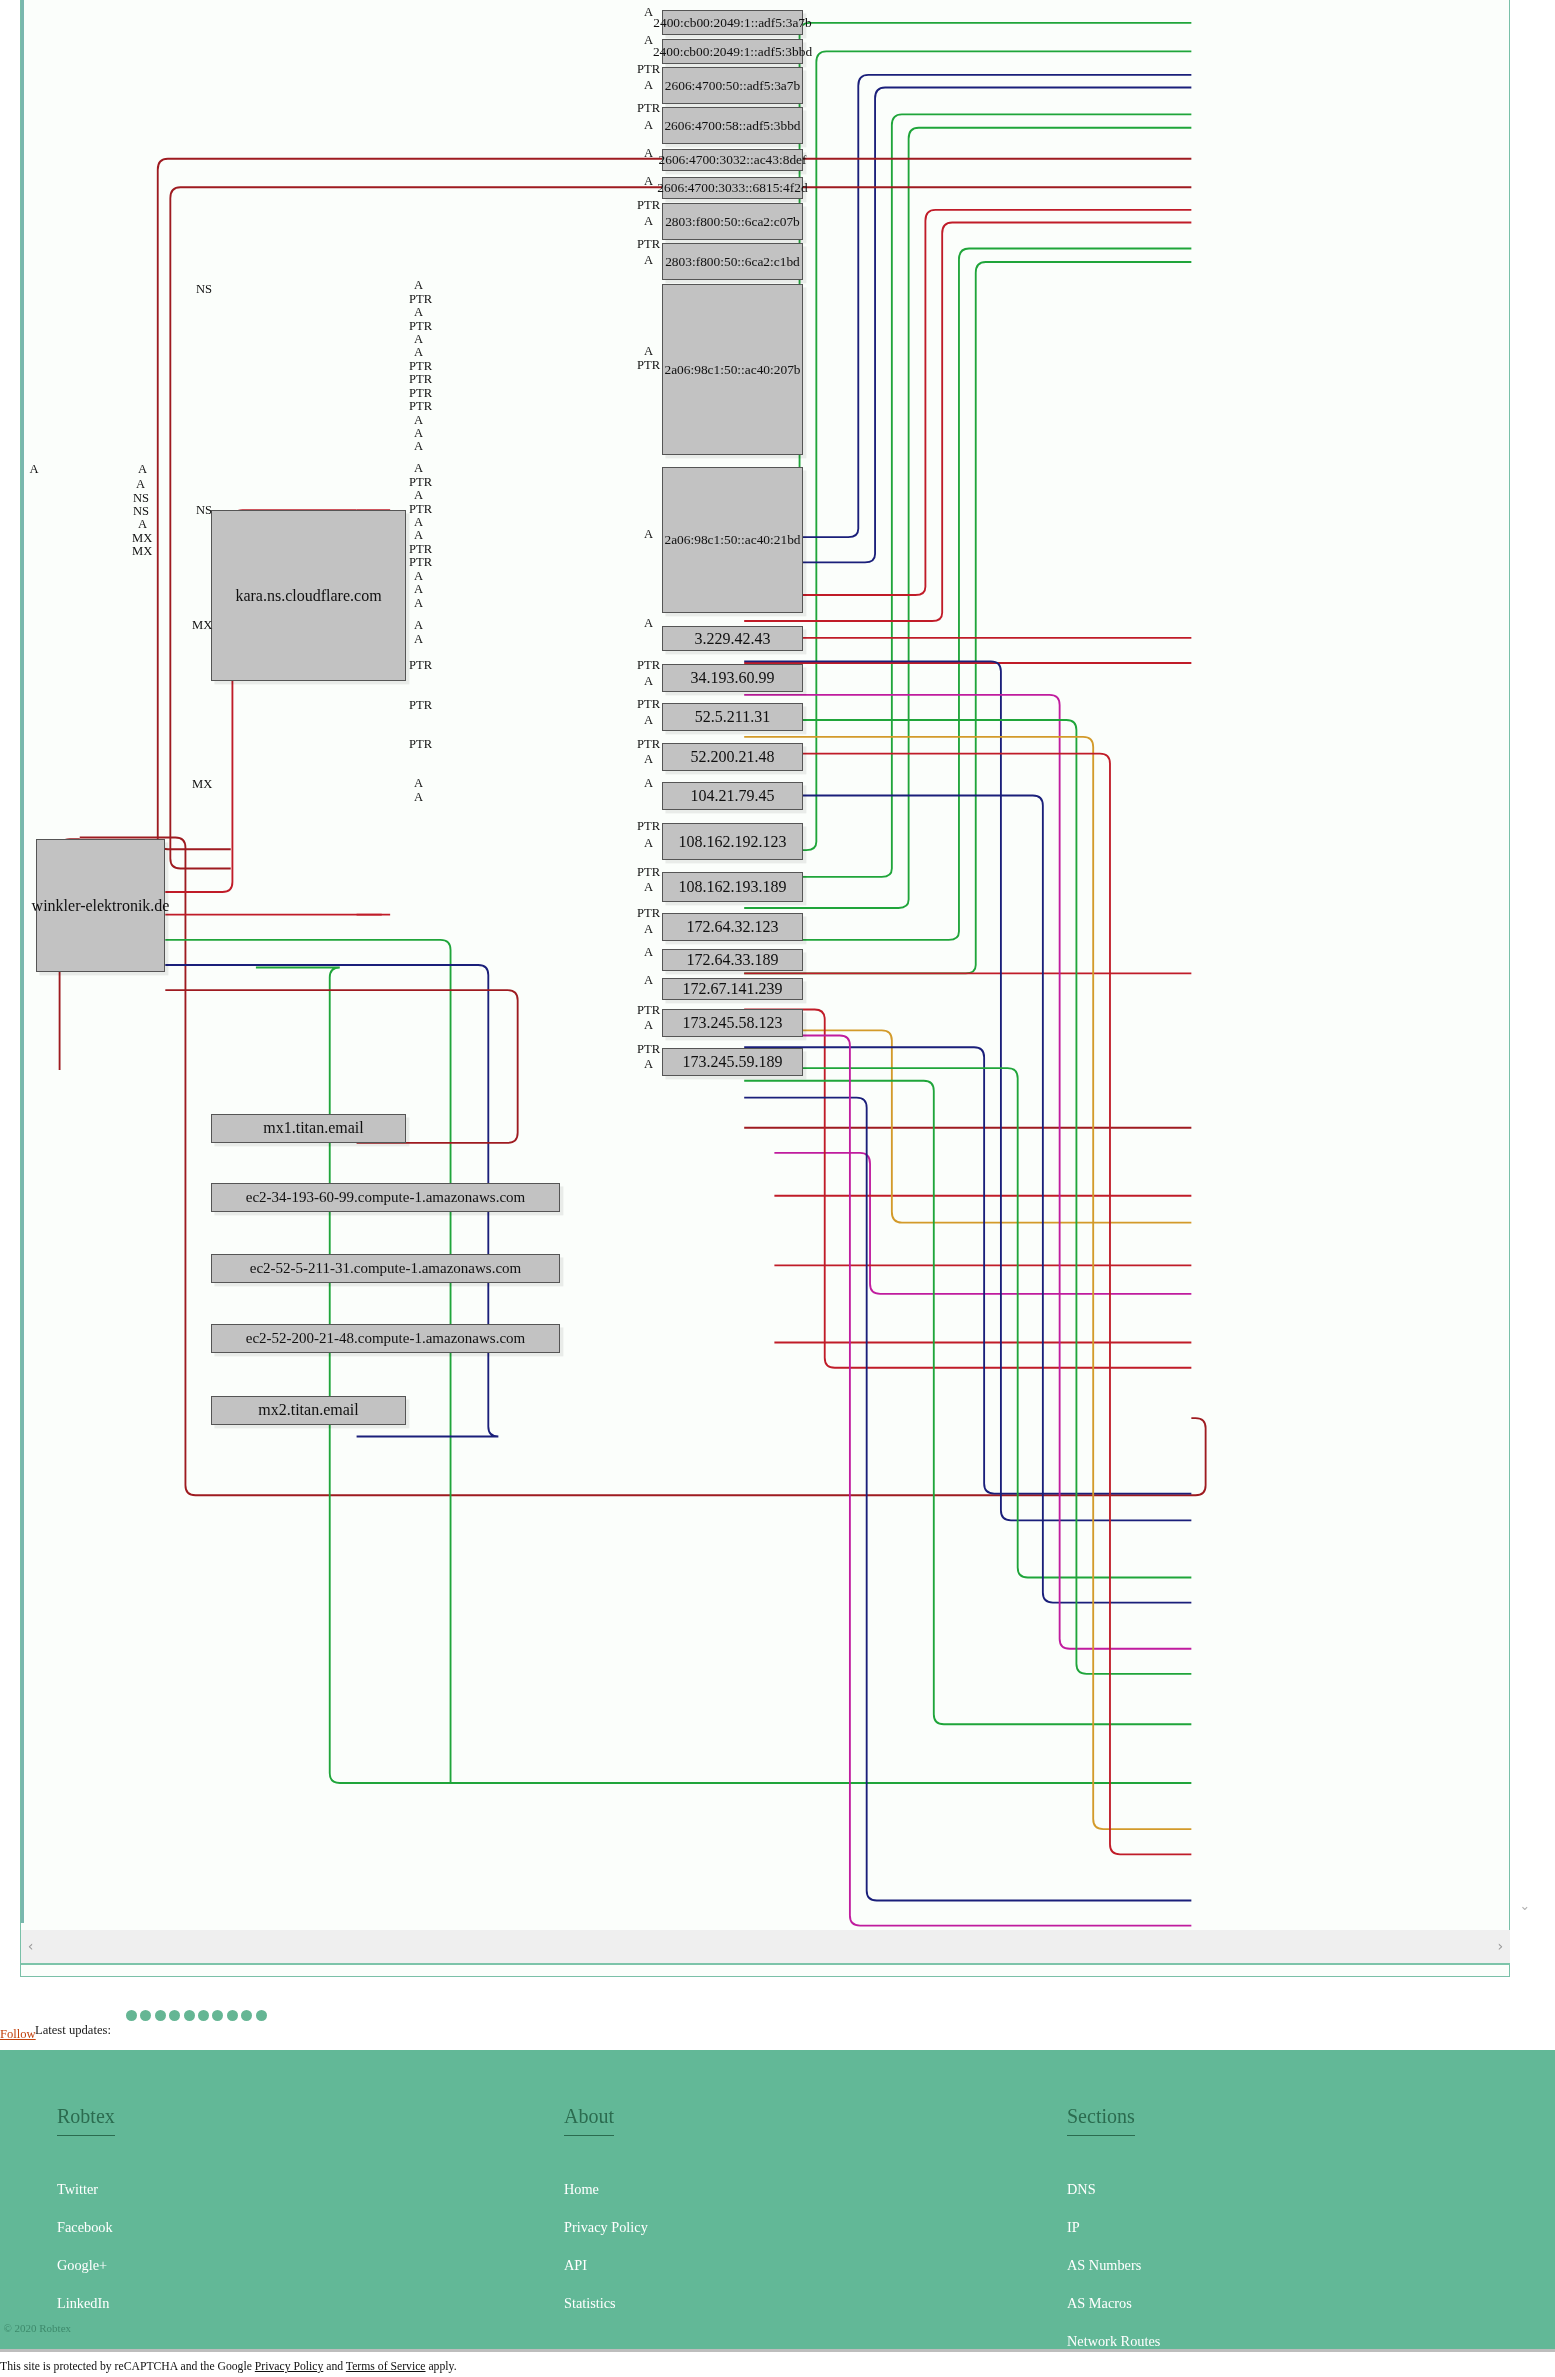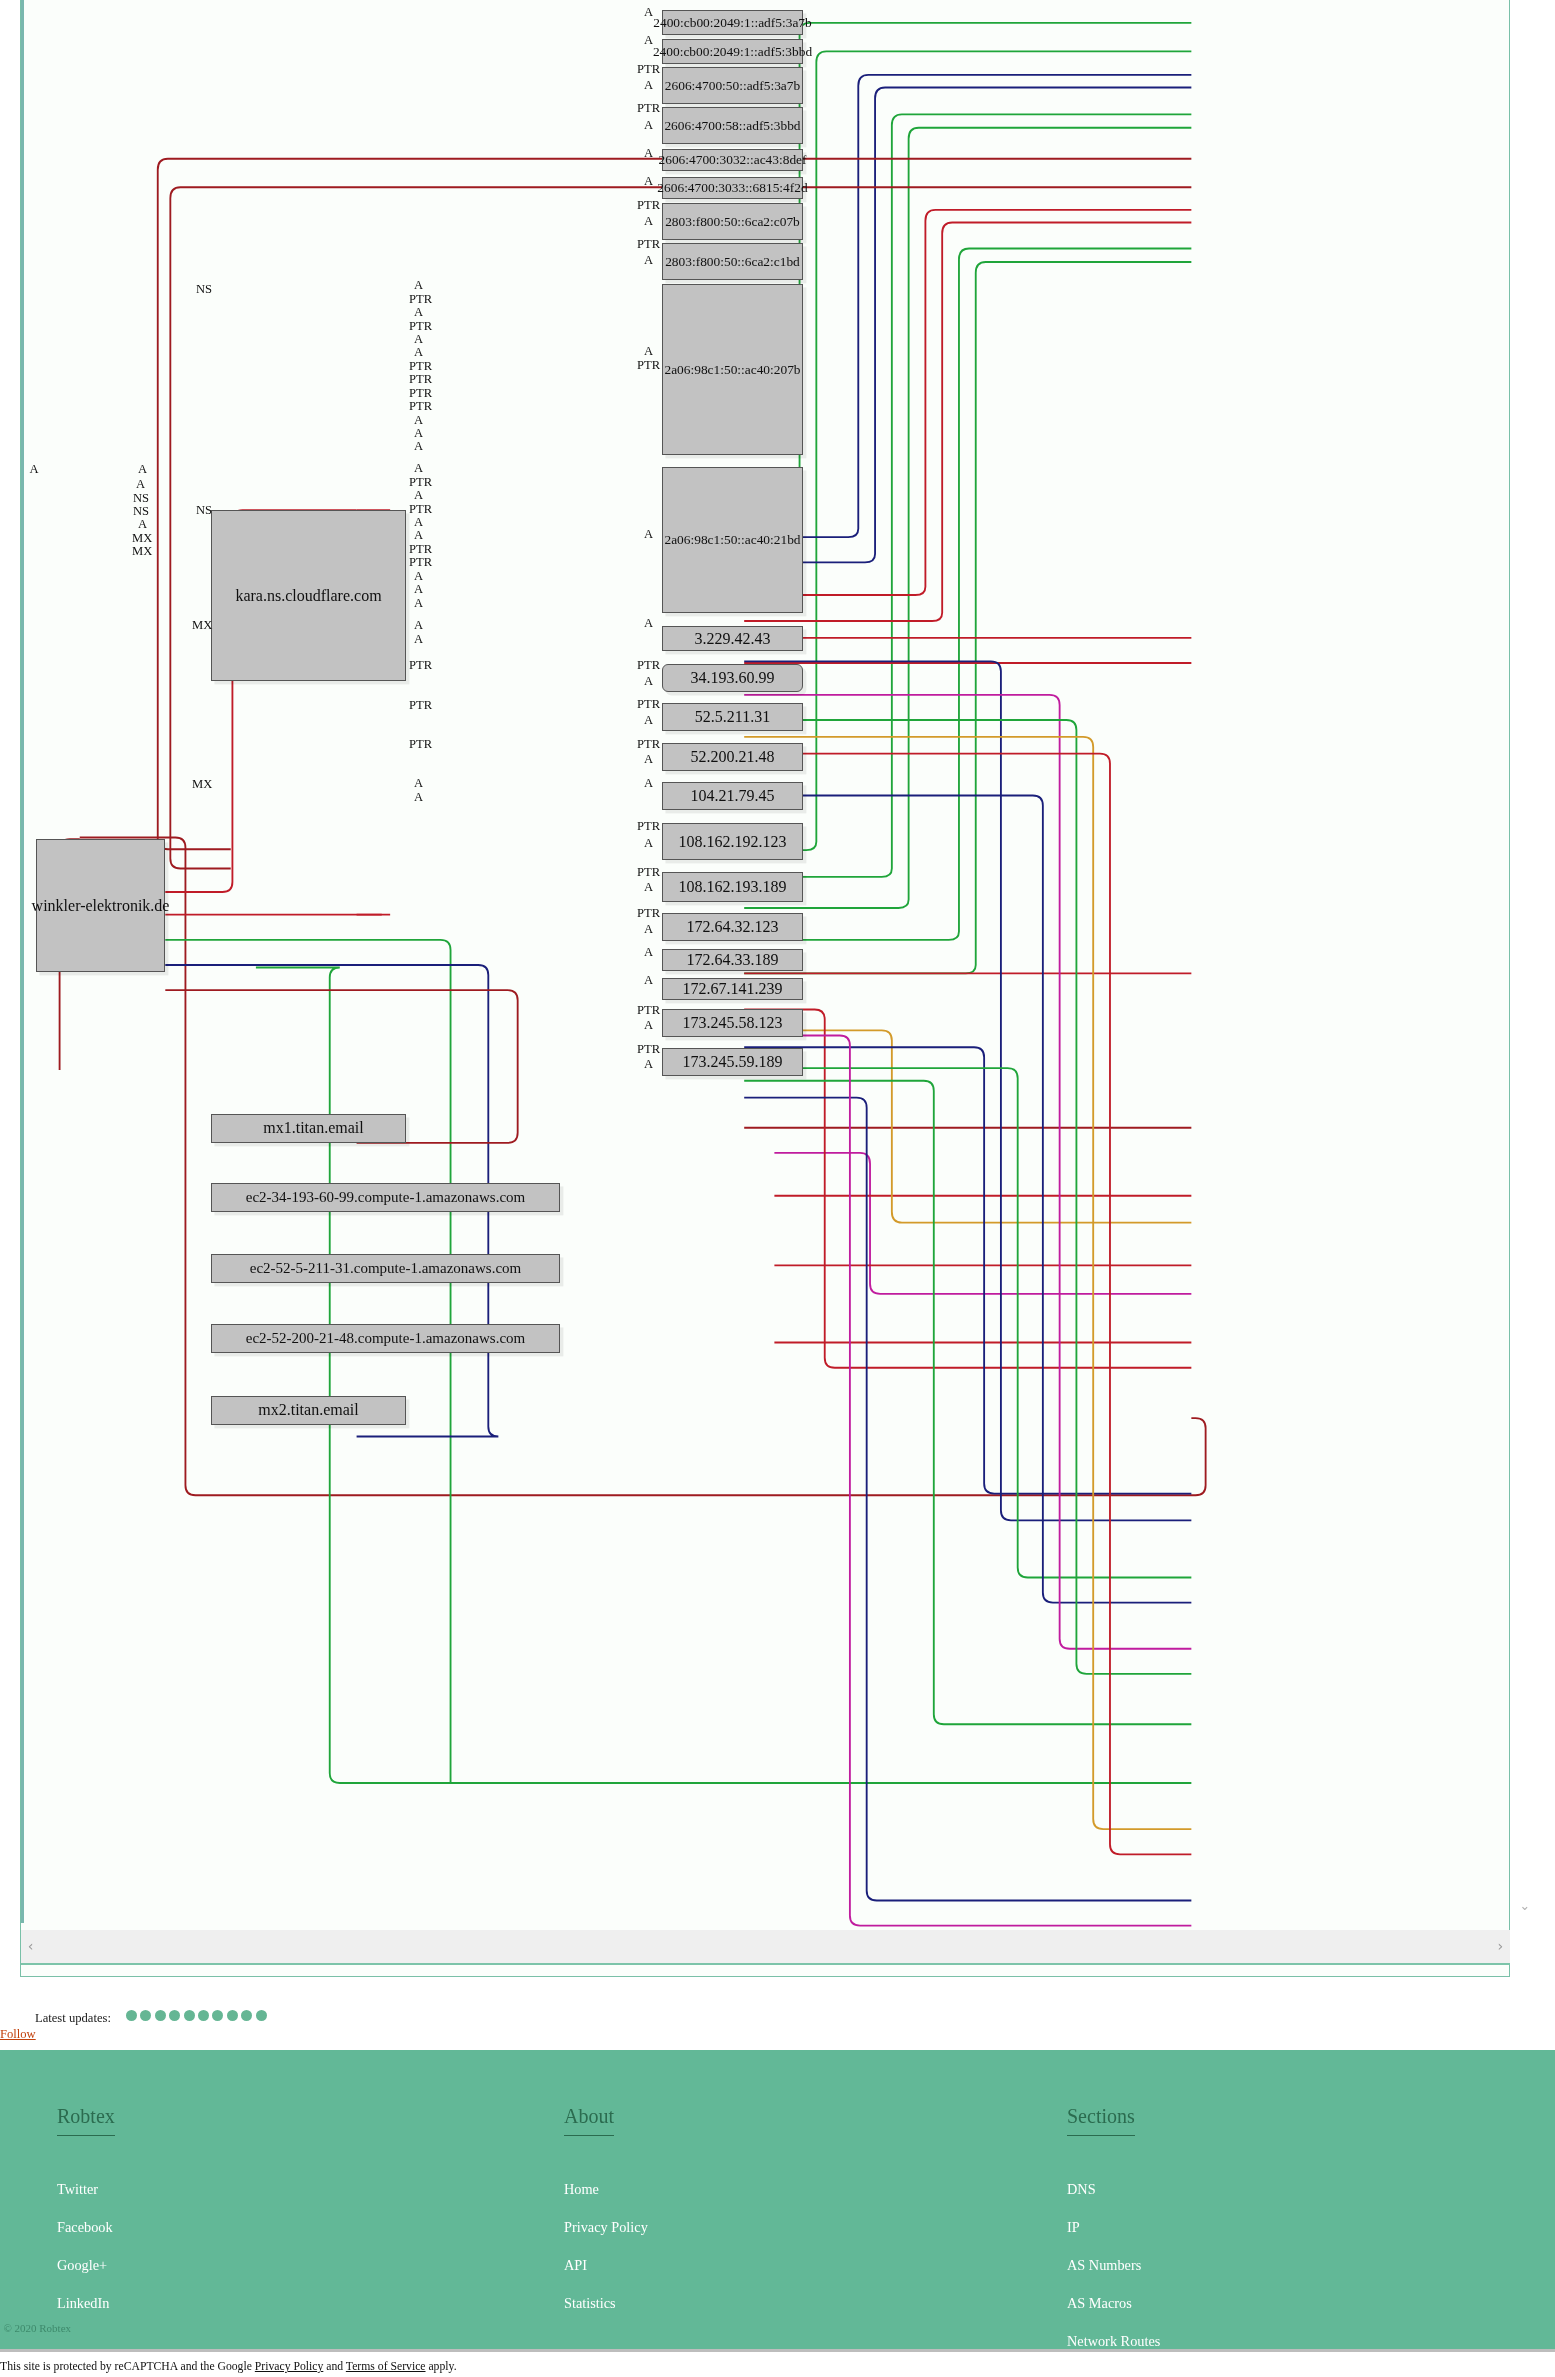--- a/index.html
+++ b/index.html
@@ -81,21 +81,21 @@
     white-space: nowrap;
     line-height: 11.7px;
   }
 
   
   #updates-row {
     position: absolute; left: 0; top: 2007px; width: 1555px; height: 22px;
     font-family: "Liberation Sans", sans-serif;
   }
   #updates-label {
-    position: absolute; left: 35px; top: 4px;
+    position: absolute; left: 35px; top: 16px;
     font-size: 12.6px; color: #1a1a1a;
     font-family: "Liberation Serif", serif;
   }
   #dots { position: absolute; left: 126px; top: 3.4px; display: flex; gap: 3.4px; }
   #dots span {
     display: block; width: 11px; height: 11px; border-radius: 50%;
     background: #65b694;
   }
   #follow-link {
     position: absolute; left: 0px; top: 2027px;
@@ -298,21 +298,21 @@
     </div>
     <div class="node" style="left:641px; top:284px; width:141px; height:171px; font-size:13.4px;">
       <span>2a06:98c1:50::ac40:207b</span>
     </div>
     <div class="node" style="left:641px; top:467px; width:141px; height:146px; font-size:13.4px;">
       <span>2a06:98c1:50::ac40:21bd</span>
     </div>
     <div class="node" style="left:641px; top:626px; width:141px; height:25px;">
       <span>3.229.42.43</span>
     </div>
-    <div class="node" style="left:641px; top:664px; width:141px; height:28px;border-radius:6px;">
+    <div class="node" style="left:641px; top:664px; width:141px; height:28px;">
       <span>34.193.60.99</span>
     </div>
     <div class="node" style="left:641px; top:703px; width:141px; height:28px;">
       <span>52.5.211.31</span>
     </div>
     <div class="node" style="left:641px; top:743px; width:141px; height:28px;">
       <span>52.200.21.48</span>
     </div>
     <div class="node" style="left:641px; top:782px; width:141px; height:28px;">
       <span>104.21.79.45</span>

